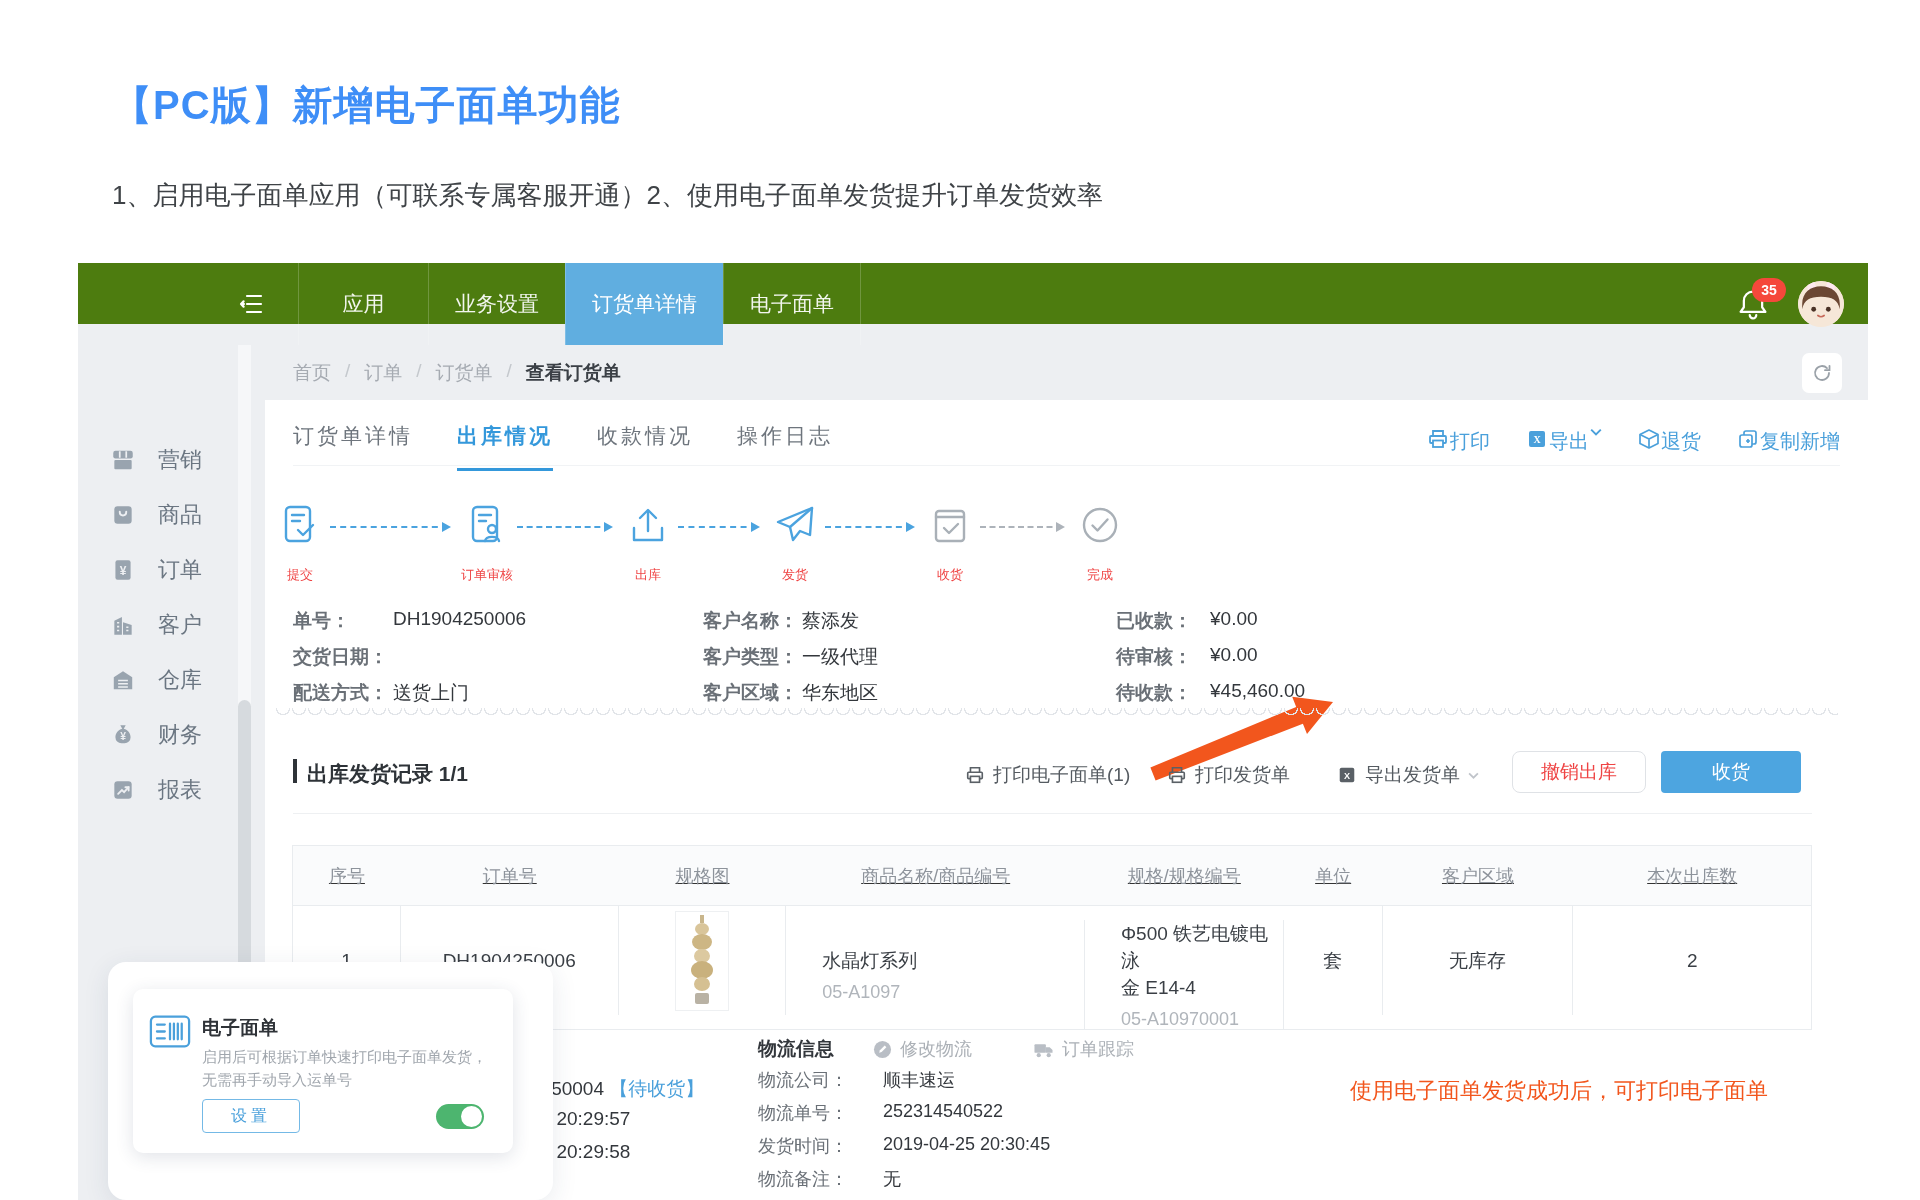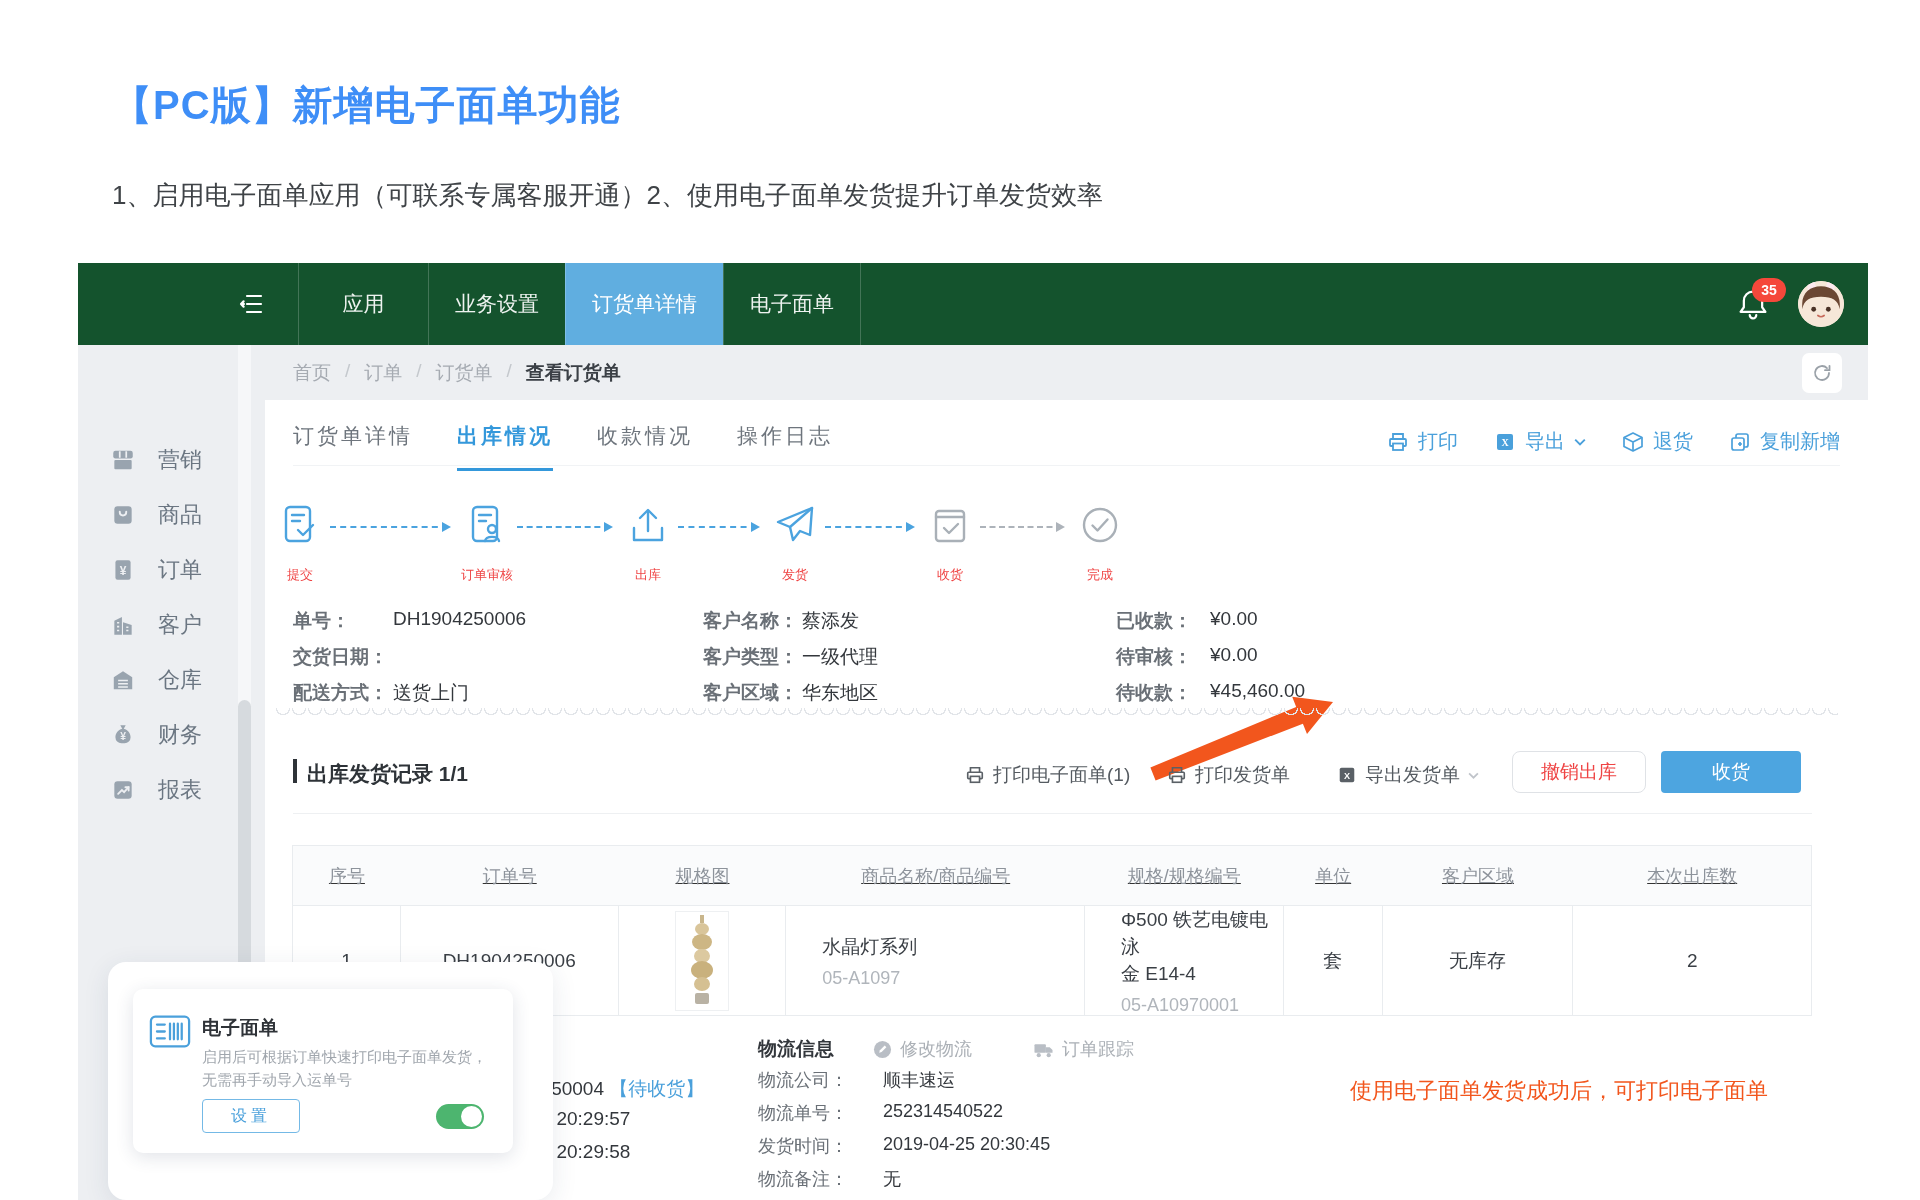--- a/index.html
+++ b/index.html
@@ -11,21 +11,21 @@
   .abs{position:absolute;}
 
   
   .page-title{position:absolute;left:112px;top:78px;margin:0;font-size:40px;font-weight:bold;color:#3E8EF7;letter-spacing:1px;}
   .page-subtitle{position:absolute;left:112px;top:178px;margin:0;font-size:26px;color:#3F4347;}
 
   
   #app{position:absolute;left:78px;top:263px;width:1790px;height:937px;background:#EDEFF2;overflow:hidden;}
 
   
-  .navbar{position:absolute;left:0;top:0;right:0;height:82px;background:#14532d;}
+  .navbar{position:absolute;left:0;top:0;right:0;height:61px;background:#4d7c0f;}
   .nav-collapse{position:absolute;left:160px;top:28px;width:28px;height:26px;cursor:pointer;}
   .nav-tabs{position:absolute;left:220px;top:0;height:82px;display:flex;}
   .nav-tab{height:82px;min-width:130px;padding:0 26px;display:flex;align-items:center;justify-content:center;
     font-size:21px;color:rgba(255,255,255,.93);border-left:1px solid rgba(255,255,255,.20);box-sizing:border-box;cursor:pointer;}
   .nav-tab:last-child{border-right:1px solid rgba(255,255,255,.20);}
   .nav-tab.active{background:#60AEE0;color:#fff;}
   .nav-right{position:absolute;right:24px;top:0;height:82px;display:flex;align-items:center;gap:28px;}
   .bell-wrap{position:relative;width:34px;height:36px;cursor:pointer;}
   .badge{position:absolute;left:16px;top:-8px;min-width:22px;padding:0 6px;height:24px;border-radius:13px;
     background:#F5483B;color:#fff;font-size:14px;font-weight:bold;display:flex;align-items:center;justify-content:center;}
@@ -50,21 +50,21 @@
 
   
   .panel{position:absolute;left:0;top:55px;right:0;bottom:0;background:#fff;}
 
   
   .detail-tabs{position:absolute;left:28px;top:22px;display:flex;gap:44px;}
   .dtab{font-size:21px;letter-spacing:3px;color:#6E757D;padding-bottom:18px;cursor:pointer;}
   .dtab.active{color:#3498DB;font-weight:bold;border-bottom:3px solid #3498DB;}
   .tabs-rule{position:absolute;left:28px;right:28px;top:65px;height:0;border-bottom:1px solid #F1F3F5;}
   .toolbar{position:absolute;right:28px;top:28px;display:flex;gap:36px;}
-  .tool{display:flex;align-items:center;gap:9px;font-size:20px;color:#4AA0DB;cursor:pointer;font-family:Liberation Serif, serif;}
+  .tool{display:flex;gap:1px;font-size:20px;color:#4AA0DB;cursor:pointer;font-family:Liberation Serif, serif;}
 
   
   .step{position:absolute;top:103px;width:60px;display:flex;flex-direction:column;align-items:center;}
   .step .lab{margin-top:19px;font-size:13px;color:#ef4444;white-space:nowrap;}
   .arrow{position:absolute;top:126px;border-top:2px dashed #4AA3DF;}
   .arrow::after{content:"";position:absolute;right:-3px;top:-6px;border-left:9px solid #4AA3DF;border-top:5px solid transparent;border-bottom:5px solid transparent;}
   .arrow.gray{border-top-color:#ADB3BA;}
   .arrow.gray::after{border-left-color:#ADB3BA;}
 
   
@@ -90,21 +90,21 @@
   .sec-rule{position:absolute;left:28px;right:56px;top:413px;border-bottom:1px solid #EEF0F2;}
 
   
   .tbl{position:absolute;left:27px;top:445px;width:1520px;border:1px solid #E9ECEF;box-sizing:border-box;}
   .trow{display:flex;}
   .thead{background:#FAFBFC;border-bottom:1px solid #E9ECEF;text-decoration:underline;}
   .thead .cell{height:59px;font-size:18px;color:#8D939B;border-right:none;}
   .tbody .cell{height:109px;font-size:19px;color:#3A3F45;border-right:1px solid #E9ECEF;}
   .tbody .cell:last-child{border-right:none;}
   .cell{display:flex;flex-direction:column;align-items:center;justify-content:center;box-sizing:border-box;}
-  .cell.left{align-items:flex-start;padding-left:36px;}
+  .cell.left{align-items:flex-start;padding-left:36px;margin-top:14px;}
   .cell .sub{color:#B0B5BB;font-size:18px;margin-top:8px;}
   .cell .line{line-height:27px;}
   .c1{width:108px;} .c2{width:218px;} .c3{width:168px;} .c4{width:299px;}
   .c5{width:199px;} .c6{width:99px;} .c7{width:191px;} .c8{width:238px;}
   .prod-img{width:52px;height:98px;border:1px solid #EEF0F2;background:#fff;display:flex;align-items:center;justify-content:center;}
 
   
   .log-title{position:absolute;left:493px;top:636px;font-size:19px;font-weight:bold;color:#33373C;}
   .log-link{position:absolute;top:637px;display:flex;align-items:center;gap:8px;font-size:18px;color:#ABB0B6;cursor:pointer;}
   .log-label{position:absolute;left:493px;font-size:18px;color:#6A7077;}

